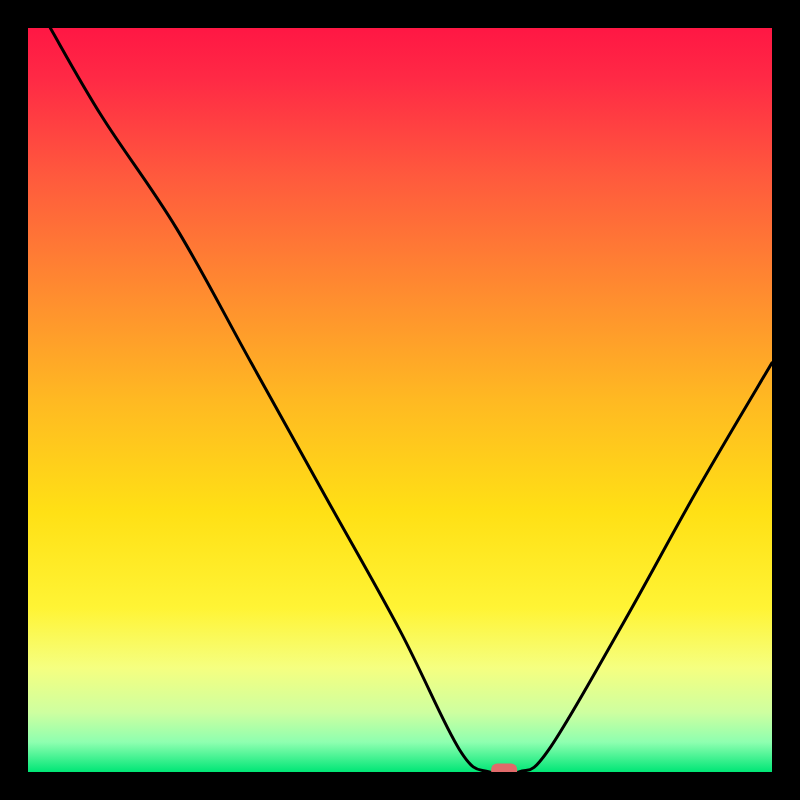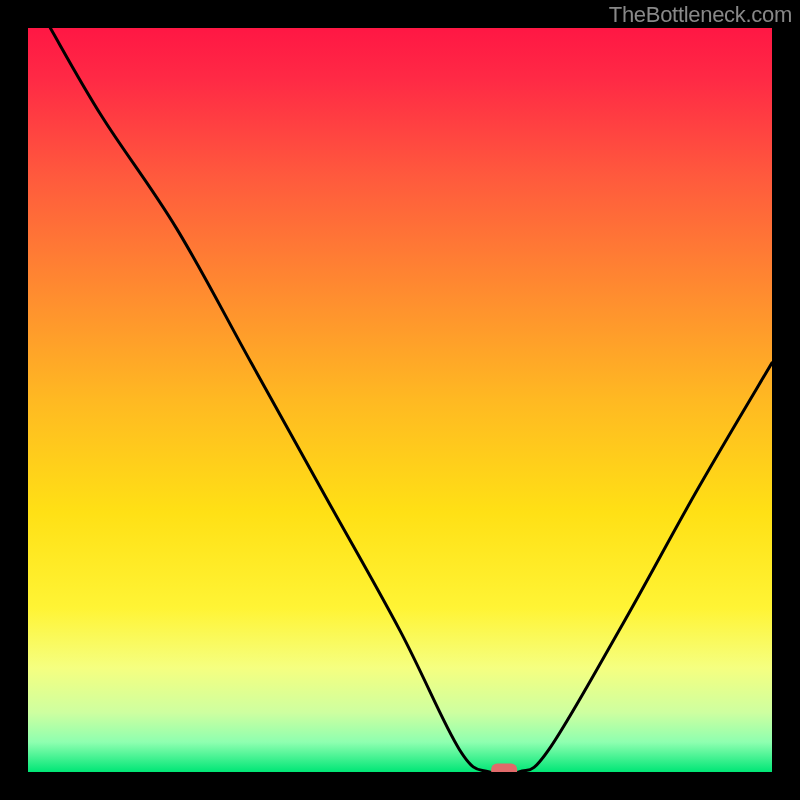--- a/index.html
+++ b/index.html
@@ -35,21 +35,20 @@
     overflow: hidden;
   }
   svg {
     display: block;
   }
 </style>
 </head>
 <body>
 
 <div class="chart-wrap">
-  <div class="attribution">TheBottleneck.com</div>
 
   <div class="plot-area">
     <svg id="plot-svg" width="744" height="744" viewBox="0 0 744 744" preserveAspectRatio="none">
       <defs>
         <linearGradient id="bg-grad" x1="0" y1="0" x2="0" y2="1">
             <stop offset="0.00%" stop-color="#ff1744"></stop>
             <stop offset="7.00%" stop-color="#ff2a45"></stop>
             <stop offset="20.00%" stop-color="#ff5a3d"></stop>
             <stop offset="35.00%" stop-color="#ff8a30"></stop>
             <stop offset="50.00%" stop-color="#ffb922"></stop>

